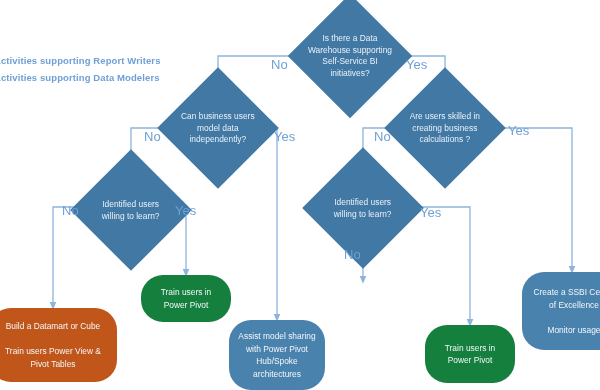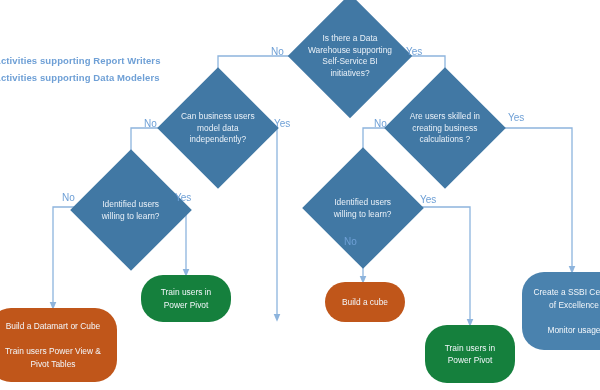--- a/index.html
+++ b/index.html
@@ -51,22 +51,23 @@
     white-space:pre-line;
   }
   .box.orange{background:#c0561a;border-radius:22px;}
   .box.green {background:#15803d;border-radius:22px;}
   .box.blue  {background:#4a82ae;border-radius:22px;}
 
   
   .elabel{
     position:absolute;
     color:#6fa0d6;
-    font-size:10px;
+    font-size:13px;
     white-space:nowrap;
+    margin-top:11px;
   }
 </style>
 </head>
 <body>
 
 <div id="canvas">
 
   <svg class="lines" viewBox="0 0 600 390" xmlns="http://www.w3.org/2000/svg">
     <defs>
       <marker id="arw" markerWidth="7" markerHeight="7" refX="3.2" refY="3" orient="auto" markerUnits="strokeWidth">
@@ -136,24 +137,27 @@
 
 Train users Power View &amp;
 Pivot Tables</span>
   </div>
 
   <div class="box green" style="left:141px;top:275px;width:90px;height:47px;">
     <span>Train users in
 Power Pivot</span>
   </div>
 
+  <div class="box blue" style="left:229px;top:320px;width:96px;height:70px;">
+    <span>Assist model sharing
+with Power Pivot
+Hub/Spoke
+architectures</span>
+  </div>
 
-  <div class="box orange" style="left:325px;top:282px;width:80px;height:40px;">
-    <span>Build a cube</span>
-  </div>
 
   <div class="box green" style="left:425px;top:325px;width:90px;height:58px;">
     <span>Train users in
 Power Pivot</span>
   </div>
 
   <div class="box blue" style="left:522px;top:272px;width:104px;height:78px;">
     <span>Create a SSBI Center
 of Excellence
 

